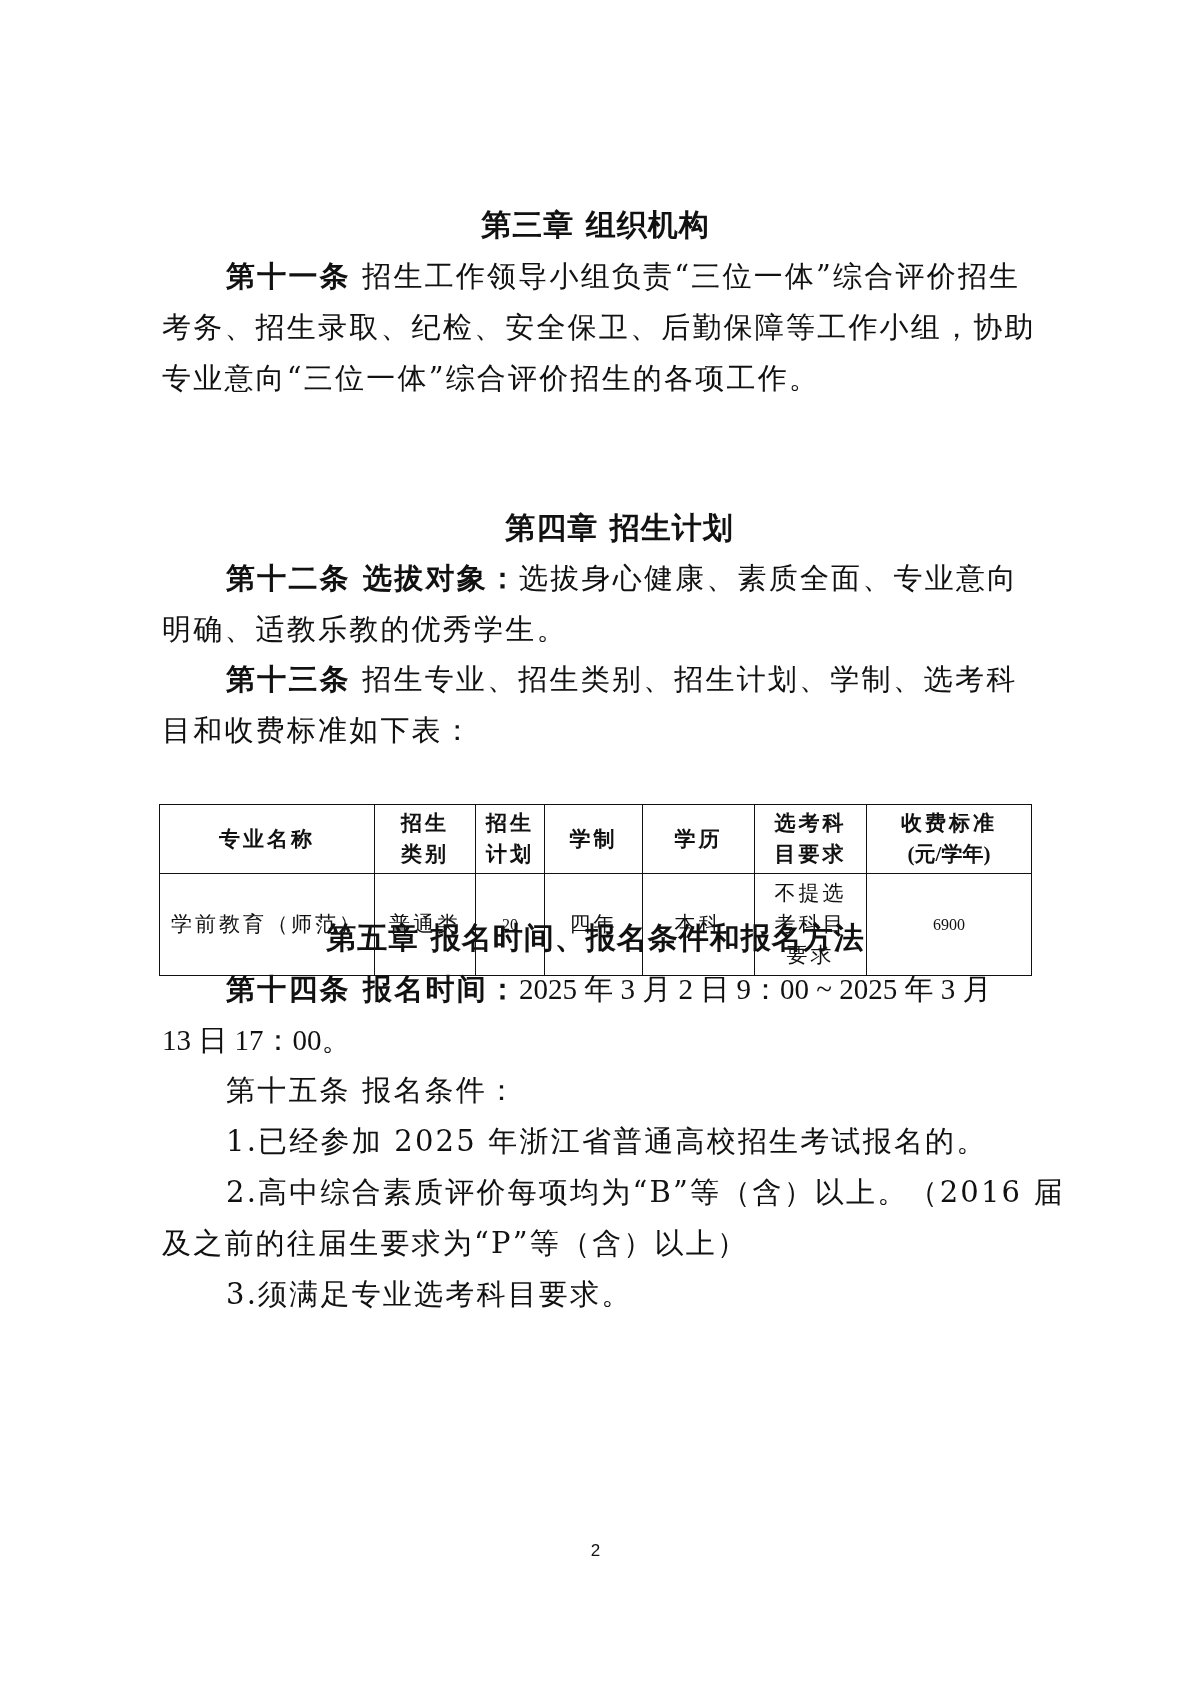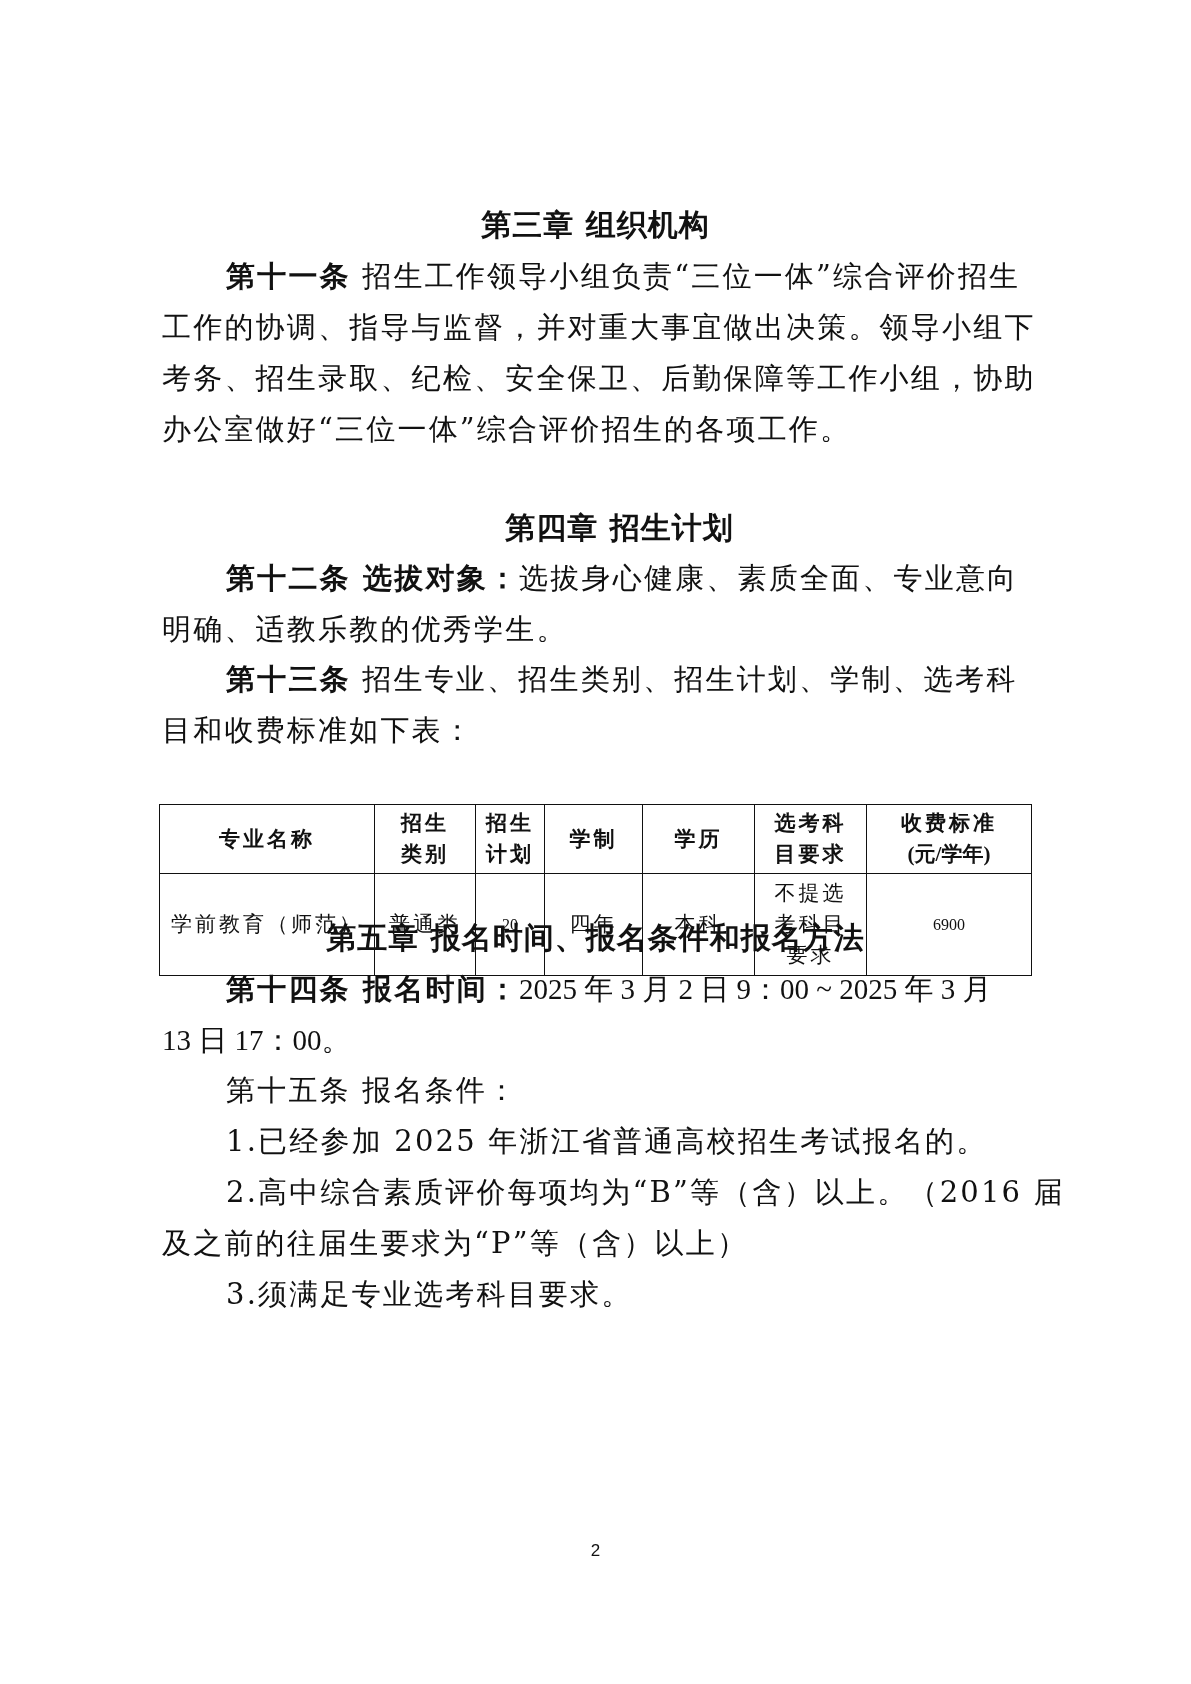--- a/index.html
+++ b/index.html
@@ -103,23 +103,22 @@
   </style>
 </head>
 <body>
 
 <div class="page">
 
   <div class="chapter" style="top:205px;">第三章  组织机构</div>
 
   <div class="para" style="top:251px;">
     <span class="line indent"><span class="bold">第十一条</span><span> 招生工作领导小组负责“三位一体”综合评价招生</span></span>
-    <span class="line">工作的协调、指导与监督，并对重大事宜做出决策。领导小组下</span>
     <span class="line">考务、招生录取、纪检、安全保卫、后勤保障等工作小组，协助</span>
-    <span class="line">办公室做好“三位一体”综合评价招生的各项工作。</span>
+    <span class="line">专业意向“三位一体”综合评价招生的各项工作。</span>
   </div>
 
   <div class="chapter" style="top:508px;margin-left:24px;">第四章  招生计划</div>
 
   <div class="para" style="top:654px;">
     <span class="line indent"><span class="bold">第十三条</span><span> 招生专业、招生类别、招生计划、学制、选考科</span></span>
     <span class="line">目和收费标准如下表：</span>
   </div>
 
   <div class="para" style="top:553px;">

